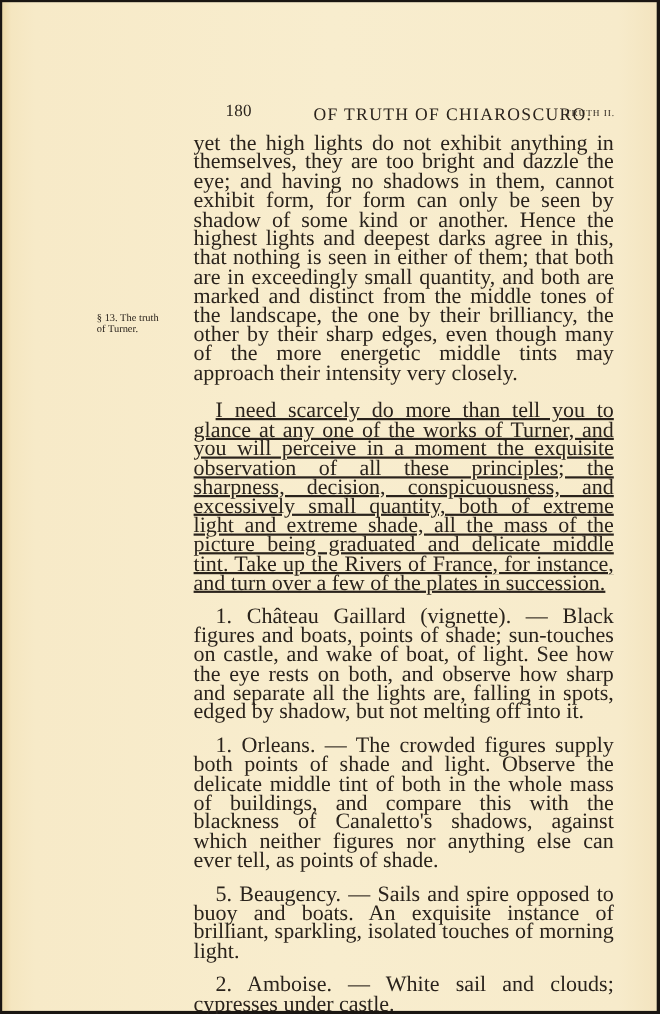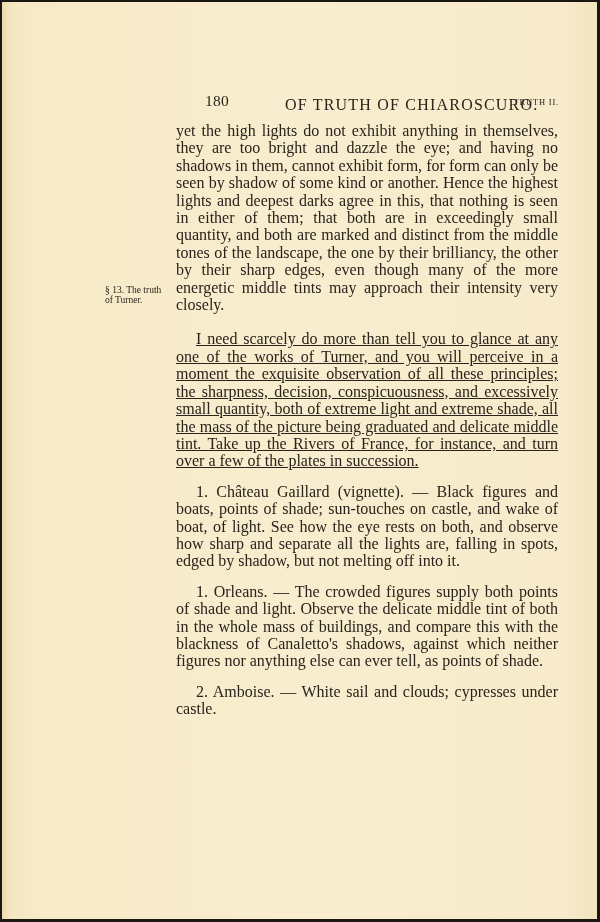--- a/index.html
+++ b/index.html
@@ -19,26 +19,26 @@
   .page-number {
     position:absolute; left:0; top:0; font-size:15.5px; letter-spacing:0.2px;margin-left:24px;
   }
   .running-title {
     position:absolute; left:104px; top:4px; font-size:16px; letter-spacing:1.2px;
   }
   .part-label {
     position:absolute; right:0; top:5px; font-size:8.5px; letter-spacing:0.8px;
   }
   .margin-note {
-    position:absolute; left:103px; top:283px; width:64px;
+    position:absolute; left:86px; top:283px; width:64px;
     font-size:9.5px; line-height:10px;
   }
   .body-text {
     position:absolute; left:174px; top:120px; width:382px;
-    font-size:16px; line-height:17.4px;
+    font-size:20px; line-height:17.4px;
     text-align:justify;
   }
   .para { margin:0; text-indent:0; }
   .para.indent { text-indent:20px; }
   .para.list { text-indent:20px; margin-top:13px; }
   .para.lead { margin-top:17px;text-decoration:underline; }
 </style>
 </head>
 <body>
 
@@ -49,15 +49,16 @@
     <span class="part-label">TRUTH II.</span>
   </div>
 
   <div class="margin-note">§ 13. The truth of Turner.</div>
 
   <div class="body-text">
     <p class="para">yet the high lights do not exhibit anything in themselves, they are too bright and dazzle the eye; and having no shadows in them, cannot exhibit form, for form can only be seen by shadow of some kind or another. Hence the highest lights and deepest darks agree in this, that nothing is seen in either of them; that both are in exceedingly small quantity, and both are marked and distinct from the middle tones of the landscape, the one by their brilliancy, the other by their sharp edges, even though many of the more energetic middle tints may approach their intensity very closely.</p>
     <p class="para indent lead">I need scarcely do more than tell you to glance at any one of the works of Turner, and you will perceive in a moment the exquisite observation of all these principles; the sharpness, decision, conspicuousness, and excessively small quantity, both of extreme light and extreme shade, all the mass of the picture being graduated and delicate middle tint. Take up the Rivers of France, for instance, and turn over a few of the plates in succession.</p>
     <p class="para list">1. Château Gaillard (vignette). — Black figures and boats, points of shade; sun-touches on castle, and wake of boat, of light. See how the eye rests on both, and observe how sharp and separate all the lights are, falling in spots, edged by shadow, but not melting off into it.</p>
     <p class="para list">1. Orleans. — The crowded figures supply both points of shade and light. Observe the delicate middle tint of both in the whole mass of buildings, and compare this with the blackness of Canaletto's shadows, against which neither figures nor anything else can ever tell, as points of shade.</p>
+    <p class="para list">5. Beaugency. — Sails and spire opposed to buoy and boats. An exquisite instance of brilliant, sparkling, isolated touches of morning light.</p>
     <p class="para list">2. Amboise. — White sail and clouds; cypresses under castle.</p>
   </div>
 </div>
 
 </body></html>

